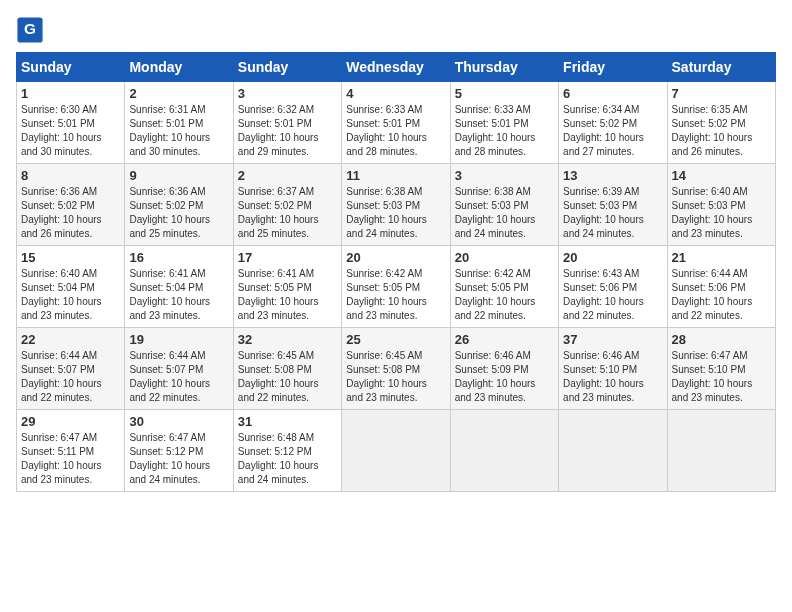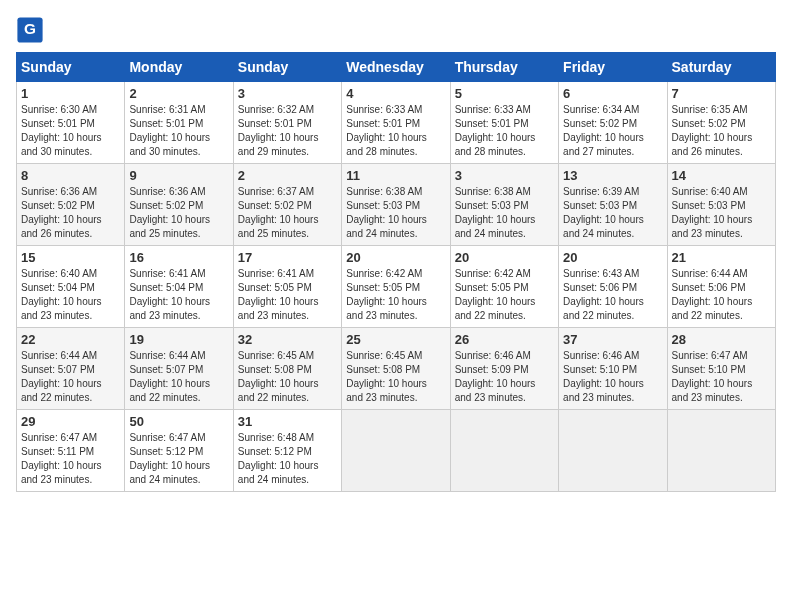--- a/index.html
+++ b/index.html
@@ -237,21 +237,21 @@
         <span class="day-num">28</span>
         <span class="day-info">Sunrise: 6:47 AM<br>Sunset: 5:10 PM<br>Daylight: 10 hours and 23 minutes.</span>
       </td>
       </tr>
       <tr>
         <td>
         <span class="day-num">29</span>
         <span class="day-info">Sunrise: 6:47 AM<br>Sunset: 5:11 PM<br>Daylight: 10 hours and 23 minutes.</span>
       </td>
         <td>
-        <span class="day-num">50</span>
+        <span class="day-num">30</span>
         <span class="day-info">Sunrise: 6:47 AM<br>Sunset: 5:12 PM<br>Daylight: 10 hours and 24 minutes.</span>
       </td>
         <td>
         <span class="day-num">31</span>
         <span class="day-info">Sunrise: 6:48 AM<br>Sunset: 5:12 PM<br>Daylight: 10 hours and 24 minutes.</span>
       </td>
         <td class="empty-cell"></td>
         <td class="empty-cell"></td>
         <td class="empty-cell"></td>
         <td class="empty-cell"></td>

